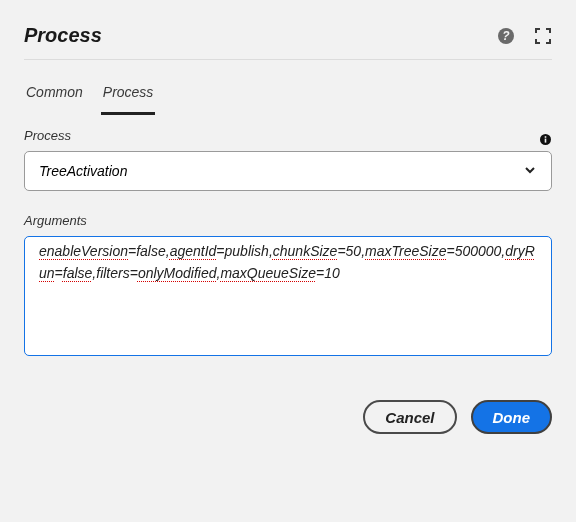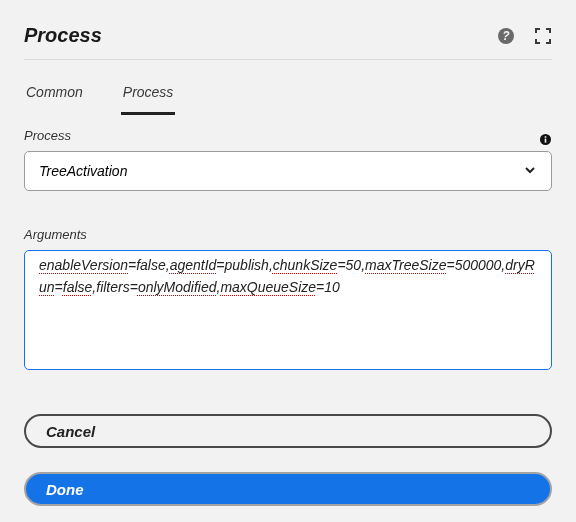--- a/index.html
+++ b/index.html
@@ -35,21 +35,21 @@
   }
   .icon-btn {
     cursor: pointer;
     color: #4a4a4a;
     display: flex;
     align-items: center;
     justify-content: center;
   }
   .tabs {
     display: flex;
-    gap: 36px;
+    gap: 16px;
     position: relative;
     margin-bottom: 14px;
   }
   .tab {
     font-size: 14px;
     color: #3a3a3a;
     padding: 6px 2px 12px 2px;
     cursor: pointer;
   }
   .tab.active {
@@ -81,21 +81,21 @@
     height: 40px;
     border: 1px solid #9a9a9a;
     border-radius: 5px;
     background: #fff;
     display: flex;
     align-items: center;
     justify-content: space-between;
     padding: 0 14px;
     font-size: 14px;
     cursor: pointer;
-    margin-bottom: 36px;
+    margin-bottom: 22px;
   }
   .select .chev { color: #333; }
   .checkbox-row {
     display: flex;
     align-items: center;
     gap: 10px;
     margin-bottom: 22px;
   }
   .checkbox {
     width: 16px;
@@ -127,42 +127,41 @@
     font-size: 14px;
     color: #222;
     line-height: 1.55;
     overflow-wrap: anywhere;
     word-break: break-all;
     cursor: text;
   }
   .footer {
     display: flex;
     justify-content: flex-end;
-    gap: 24px;
+    gap: 14px;
     margin-top: 44px;
-    flex-direction: column;
   }
   .btn {
     height: 34px;
     border-radius: 17px;
     font-size: 15px;
     font-weight: 600;
     padding: 0 20px;
     cursor: pointer;
     display: flex;
     align-items: center;
   }
   .btn-cancel {
     background: transparent;
     border: 2px solid #4a4a4a;
     color: #222;
   }
   .btn-done {
     background: #1473e6;
-    border: 2px solid #a3a3a3;
+    border: 2px solid #404040;
     color: #fff;
   }
 </style>
 </head>
 <body>
 
 <div class="dialog">
 
   <div class="header">
     <div class="title">Process</div>

